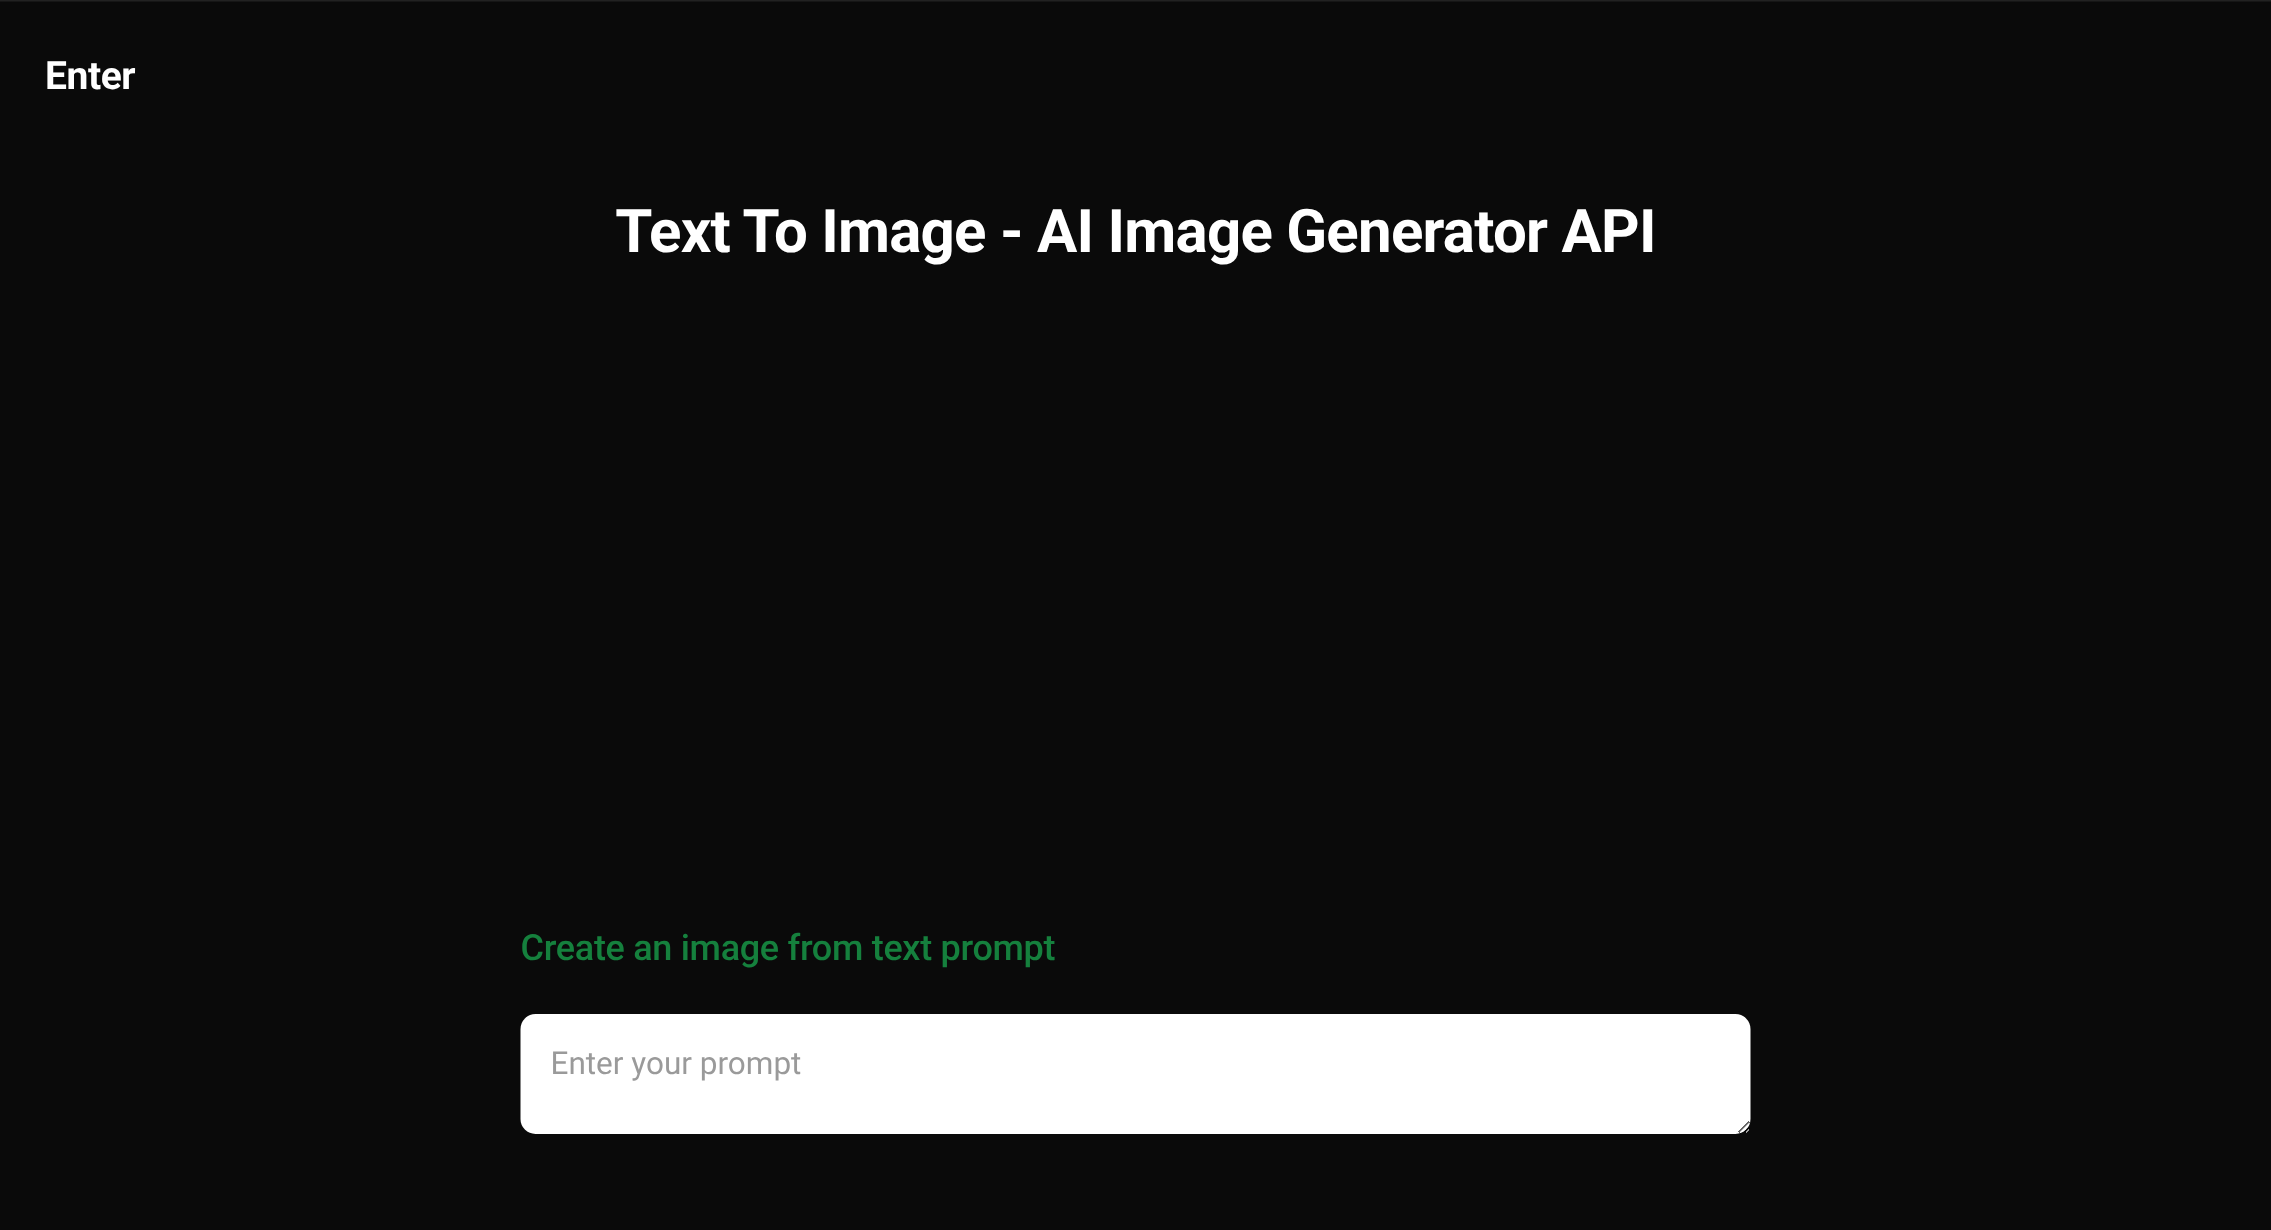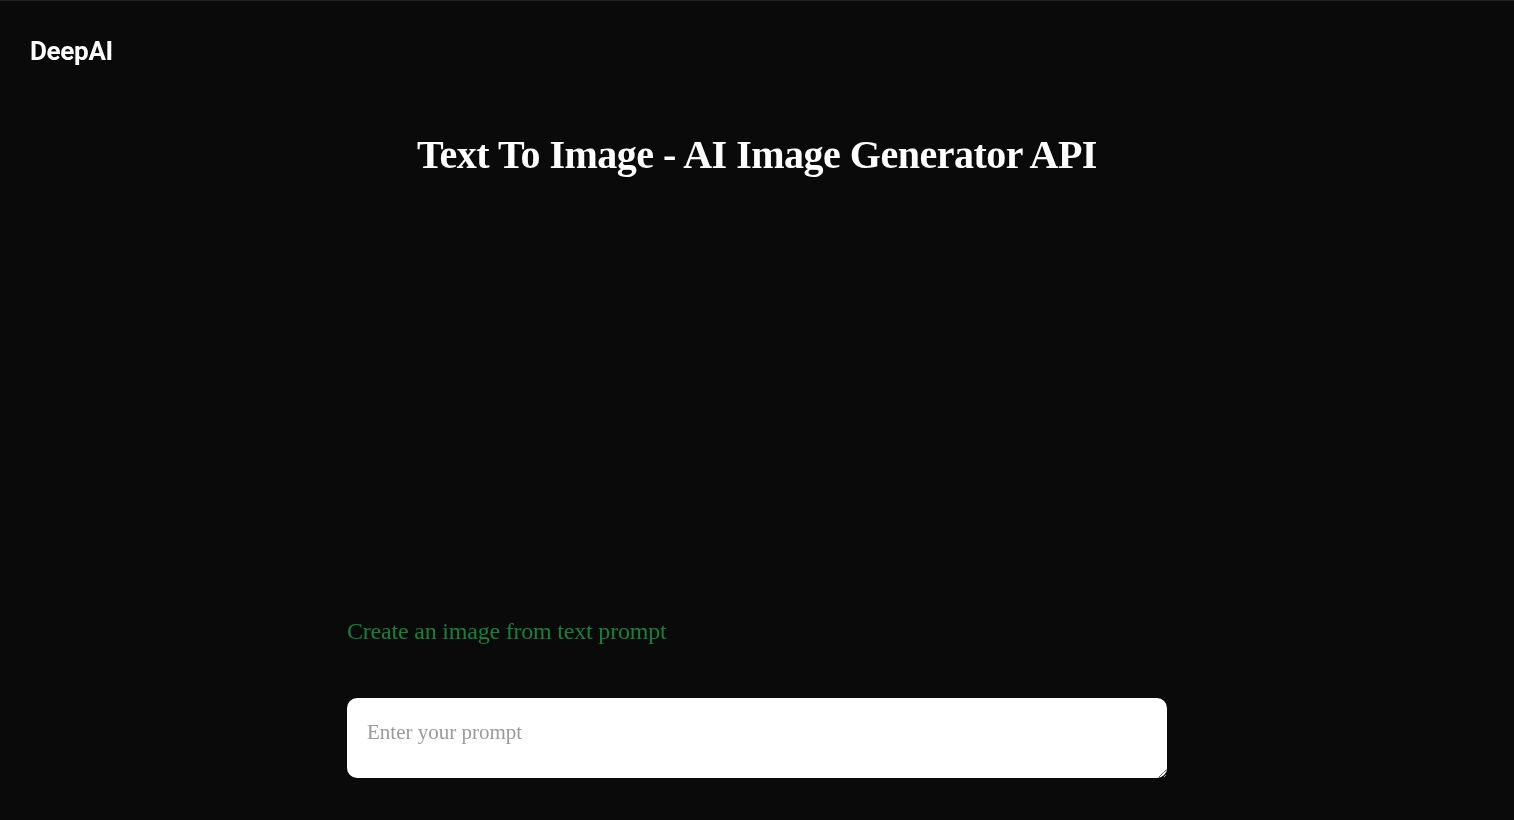--- a/index.html
+++ b/index.html
@@ -23,21 +23,20 @@
       font-size: 26px;
       font-weight: 700;
       color: #ffffff;
       letter-spacing: -0.3px;
     }
     .main {
       display: flex;
       flex-direction: column;
       align-items: center;
       width: 100%;
-      font-family: Liberation Serif, serif;
     }
     .page-title {
       font-size: 40px;
       font-weight: 700;
       color: #ffffff;
       text-align: center;
       margin-top: 30px;
       letter-spacing: -0.5px;
     }
     .content-section {
@@ -57,31 +56,30 @@
       height: 80px;
       background-color: #ffffff;
       border: none;
       border-radius: 10px;
       padding: 22px 20px;
       font-size: 21px;
       font-family: inherit;
       color: #333;
       resize: both;
       outline: none;
-      margin-top: 23px;
     }
     .prompt-input::placeholder {
       color: #9a9a9a;
     }
   </style>
 </head>
 <body>
 
 <div class="header">
-  <div class="logo">DeepAI</div>
+  <div class="logo">Enter</div>
 </div>
 
 <div class="main">
   <h1 class="page-title">Text To Image - AI Image Generator API</h1>
 
   <div class="content-section">
     <div class="subtitle">Create an image from text prompt</div>
     <textarea class="prompt-input" placeholder="Enter your prompt" style=""></textarea>
   </div>
 </div>

